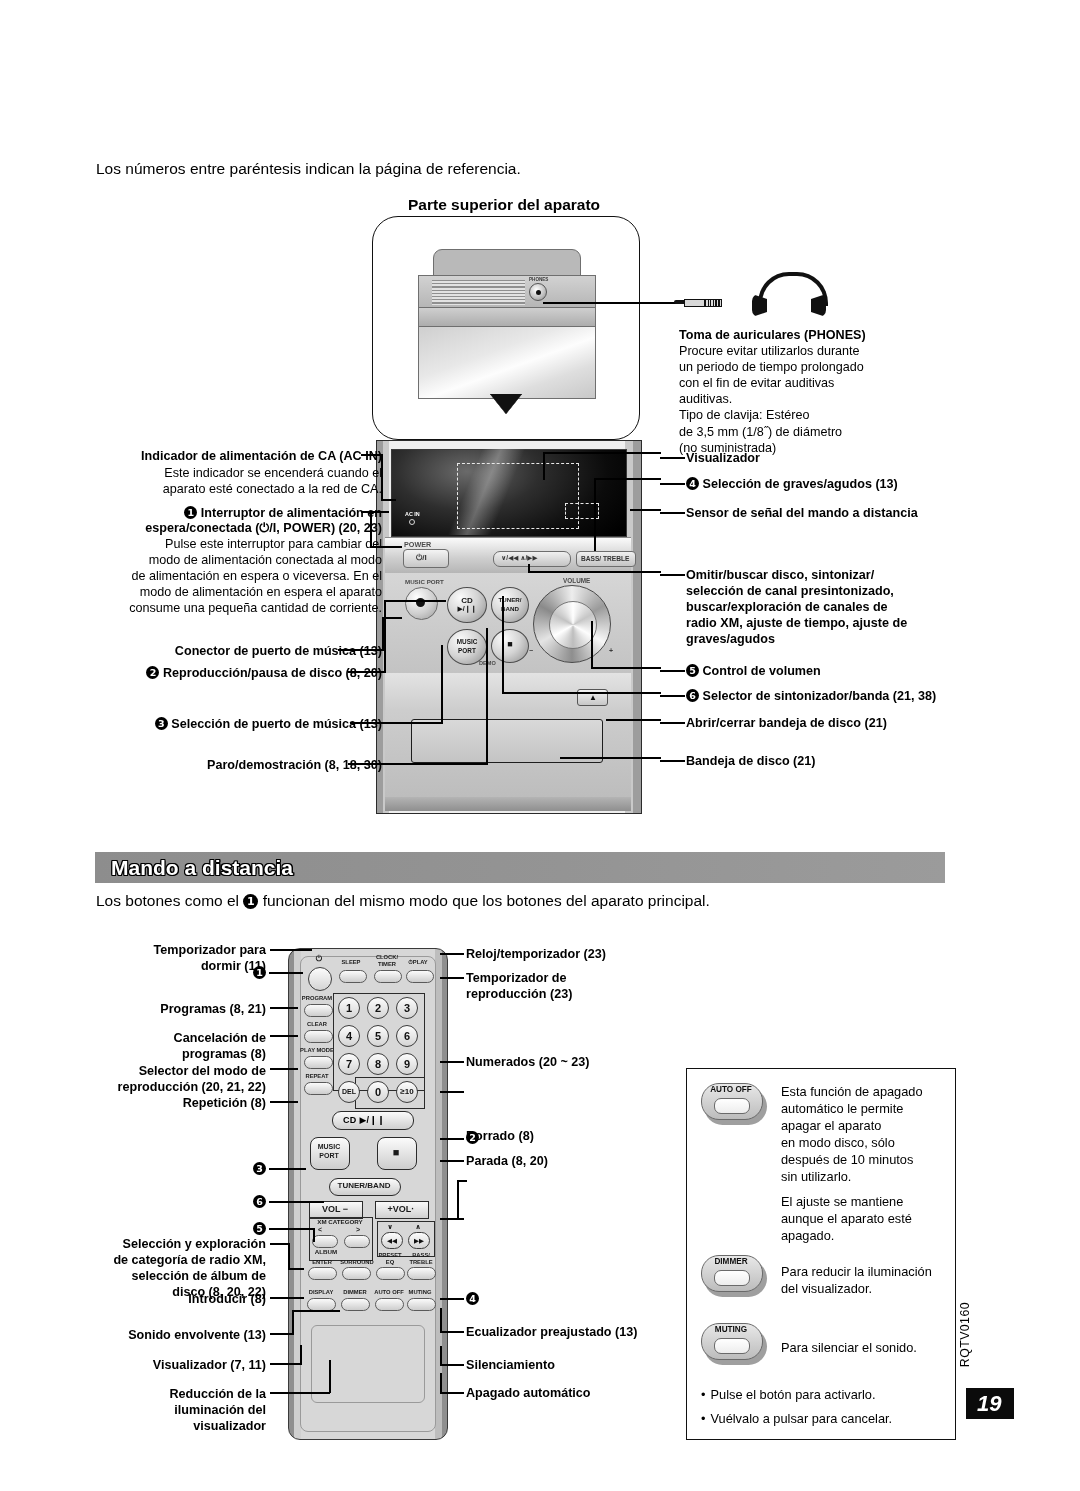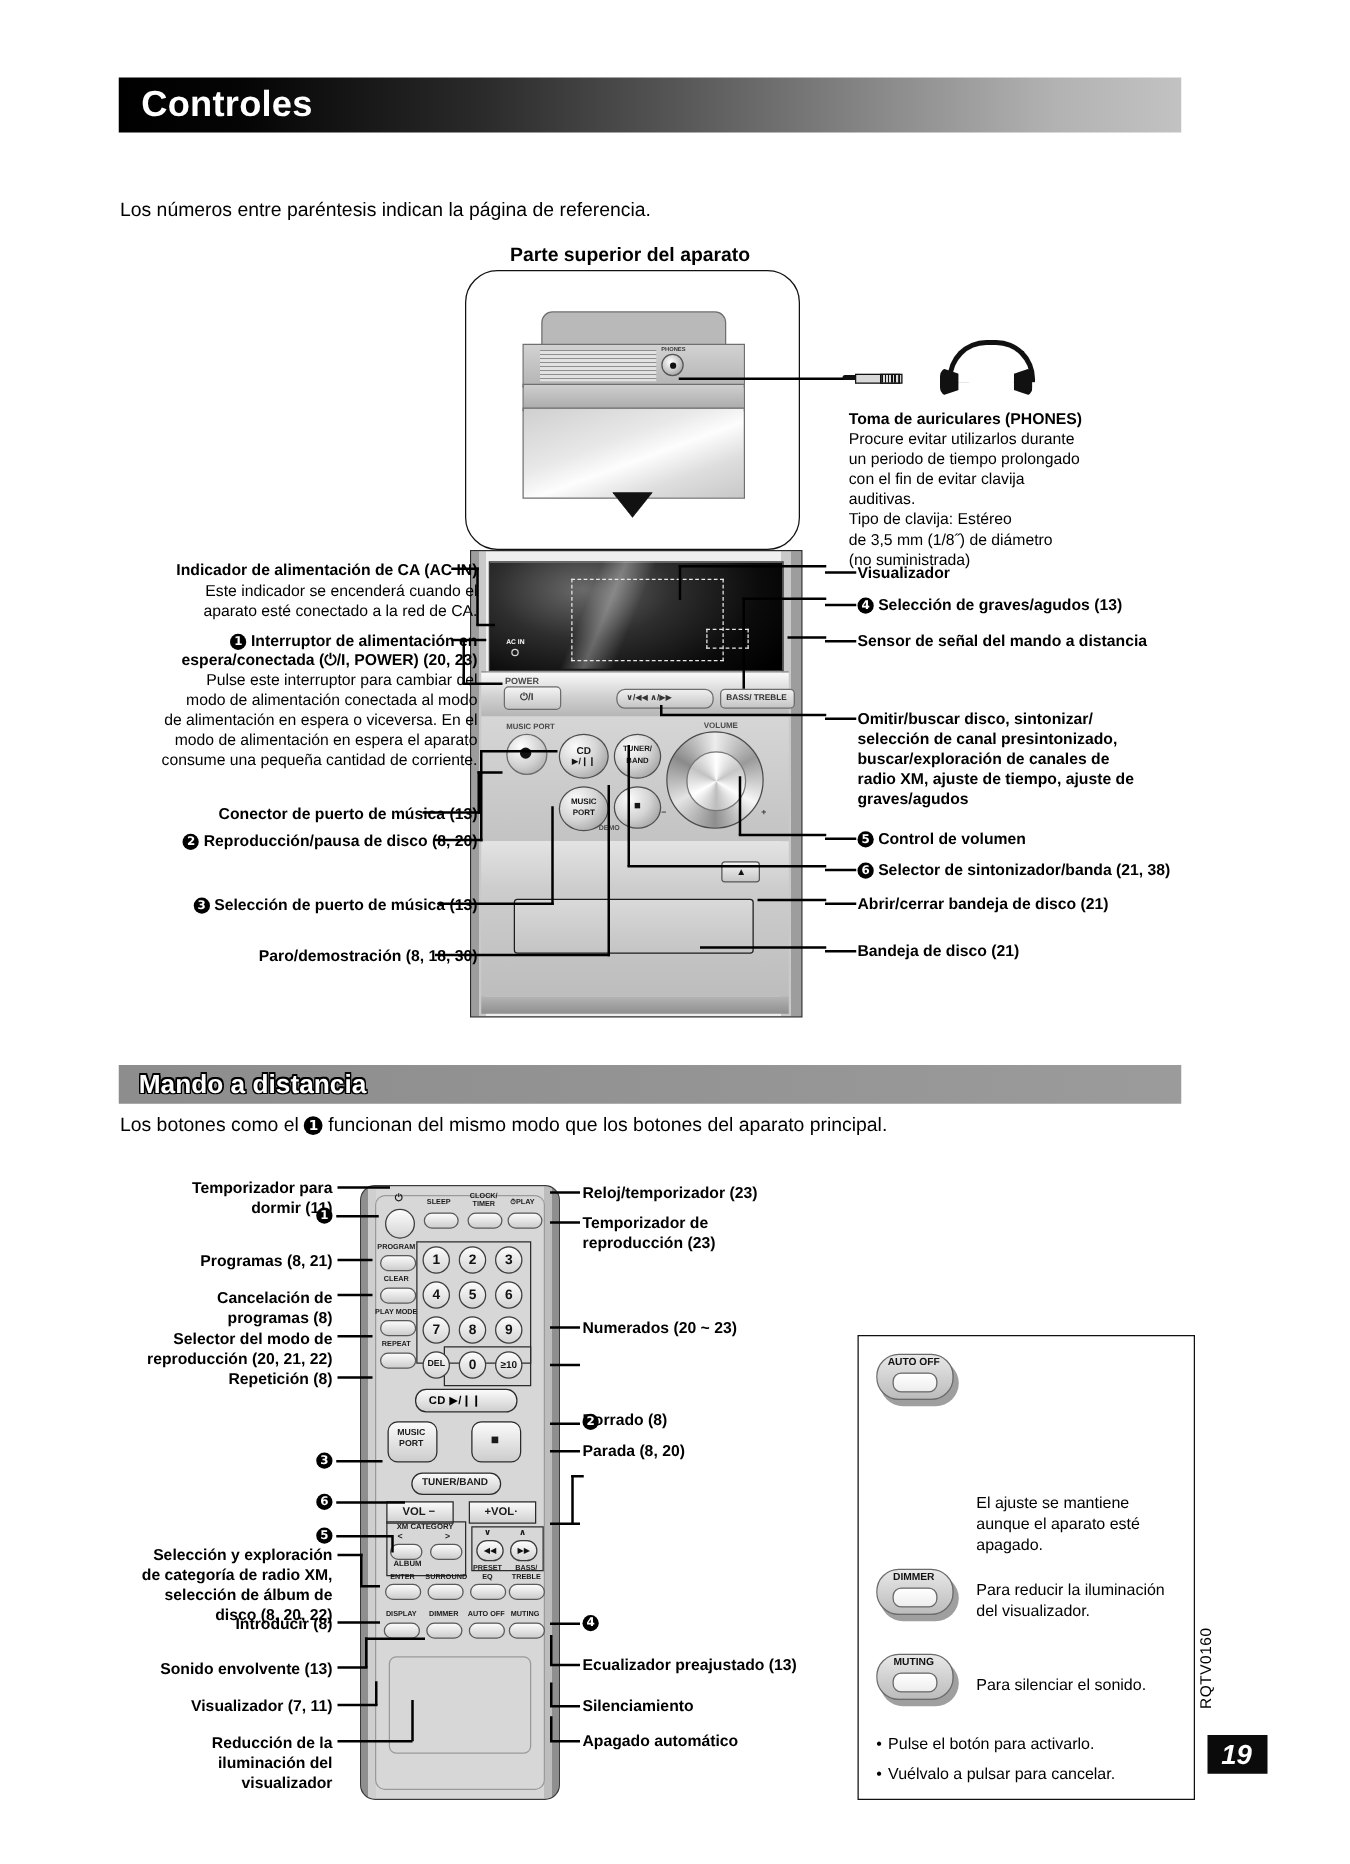--- a/index.html
+++ b/index.html
@@ -165,23 +165,20 @@
   .rqt{position:absolute;left:958px;top:1302px;font-size:12.4px;
     writing-mode:vertical-rl;transform:rotate(180deg);letter-spacing:.4px;}
   .pgn{position:absolute;left:966px;top:1388px;width:48px;height:31px;background:#0b0b0b;}
   .pgn b{position:absolute;left:11px;top:3px;font-size:22px;font-style:italic;color:#fff;font-weight:bold;}
 </style>
 </head>
 <body>
 
 <div class="page">
 
-  <div class="title-bar">
-    <div class="t">Controles</div>
-  </div>
 
   <div class="intro" id="intro1">Los números entre paréntesis indican la página de referencia.</div>
   <div class="subhead" style="left:408px;top:196px">Parte superior del aparato</div>
 
   <div class="topbox">
     <div class="tb-speaker"></div>
     <div class="tb-top"></div>
     <div class="tb-grill"></div>
     <div class="tb-ph-lbl">PHONES</div>
     <div class="tb-ph">
@@ -202,21 +199,21 @@
   <div class="hp">
     <div class="band"></div>
       <div class="cupL"></div>
       <div class="cupR"></div>
   </div>
 
   <div class="co b" style="left:679px;top:327px">Toma de auriculares (PHONES)</div>
   <div class="co" style="left:679px;top:343px">
     <div>Procure evitar utilizarlos durante</div>
     <div>un periodo de tiempo prolongado</div>
-    <div>con el fin de evitar clavija</div>
+    <div>con el fin de evitar auditivas</div>
     <div>auditivas.</div>
     <div>Tipo de clavija: Estéreo</div>
     <div>de 3,5 mm (1/8˝) de diámetro</div>
     <div>(no suministrada)</div>
   </div>
 
   <div class="unit">
     <div class="u-disp"></div>
     <div class="u-disp2"></div>
     <div class="dashbox" style="left:80px;top:22px;width:120px;height:64px"></div>
@@ -572,20 +569,30 @@
   <div class="ln lnv" style="left:440px;top:1373px;height:20px"></div>
   <div class="co b" style="left:466px;top:1385px">Apagado automático</div>
 
   <div class="ibox">
     <div class="ibtn" style="left:14px;top:14px">
       <div class="sh"></div>
         <div class="bd"></div>
       <div class="cap">AUTO OFF</div>
       <div class="ov"></div>
     </div>
+    <div class="itxt" style="left:94px;top:14px;width:158px">
+      <div>Esta función de apagado</div>
+      <div style="display:flex;justify-content:space-between">
+          <span>automático le permite</span>
+        </div>
+      <div>apagar el aparato</div>
+      <div style="font-weight:normal">en modo disco, sólo</div>
+      <div>después de 10 minutos</div>
+      <div>sin utilizarlo.</div>
+    </div>
     <div class="itxt" style="left:94px;top:124px;width:158px">
       <div>El ajuste se mantiene</div>
       <div>aunque el aparato esté</div>
       <div>apagado.</div>
     </div>
 
     <div class="ibtn" style="left:14px;top:186px">
       <div class="sh"></div>
         <div class="bd"></div>
       <div class="cap">DIMMER</div>

